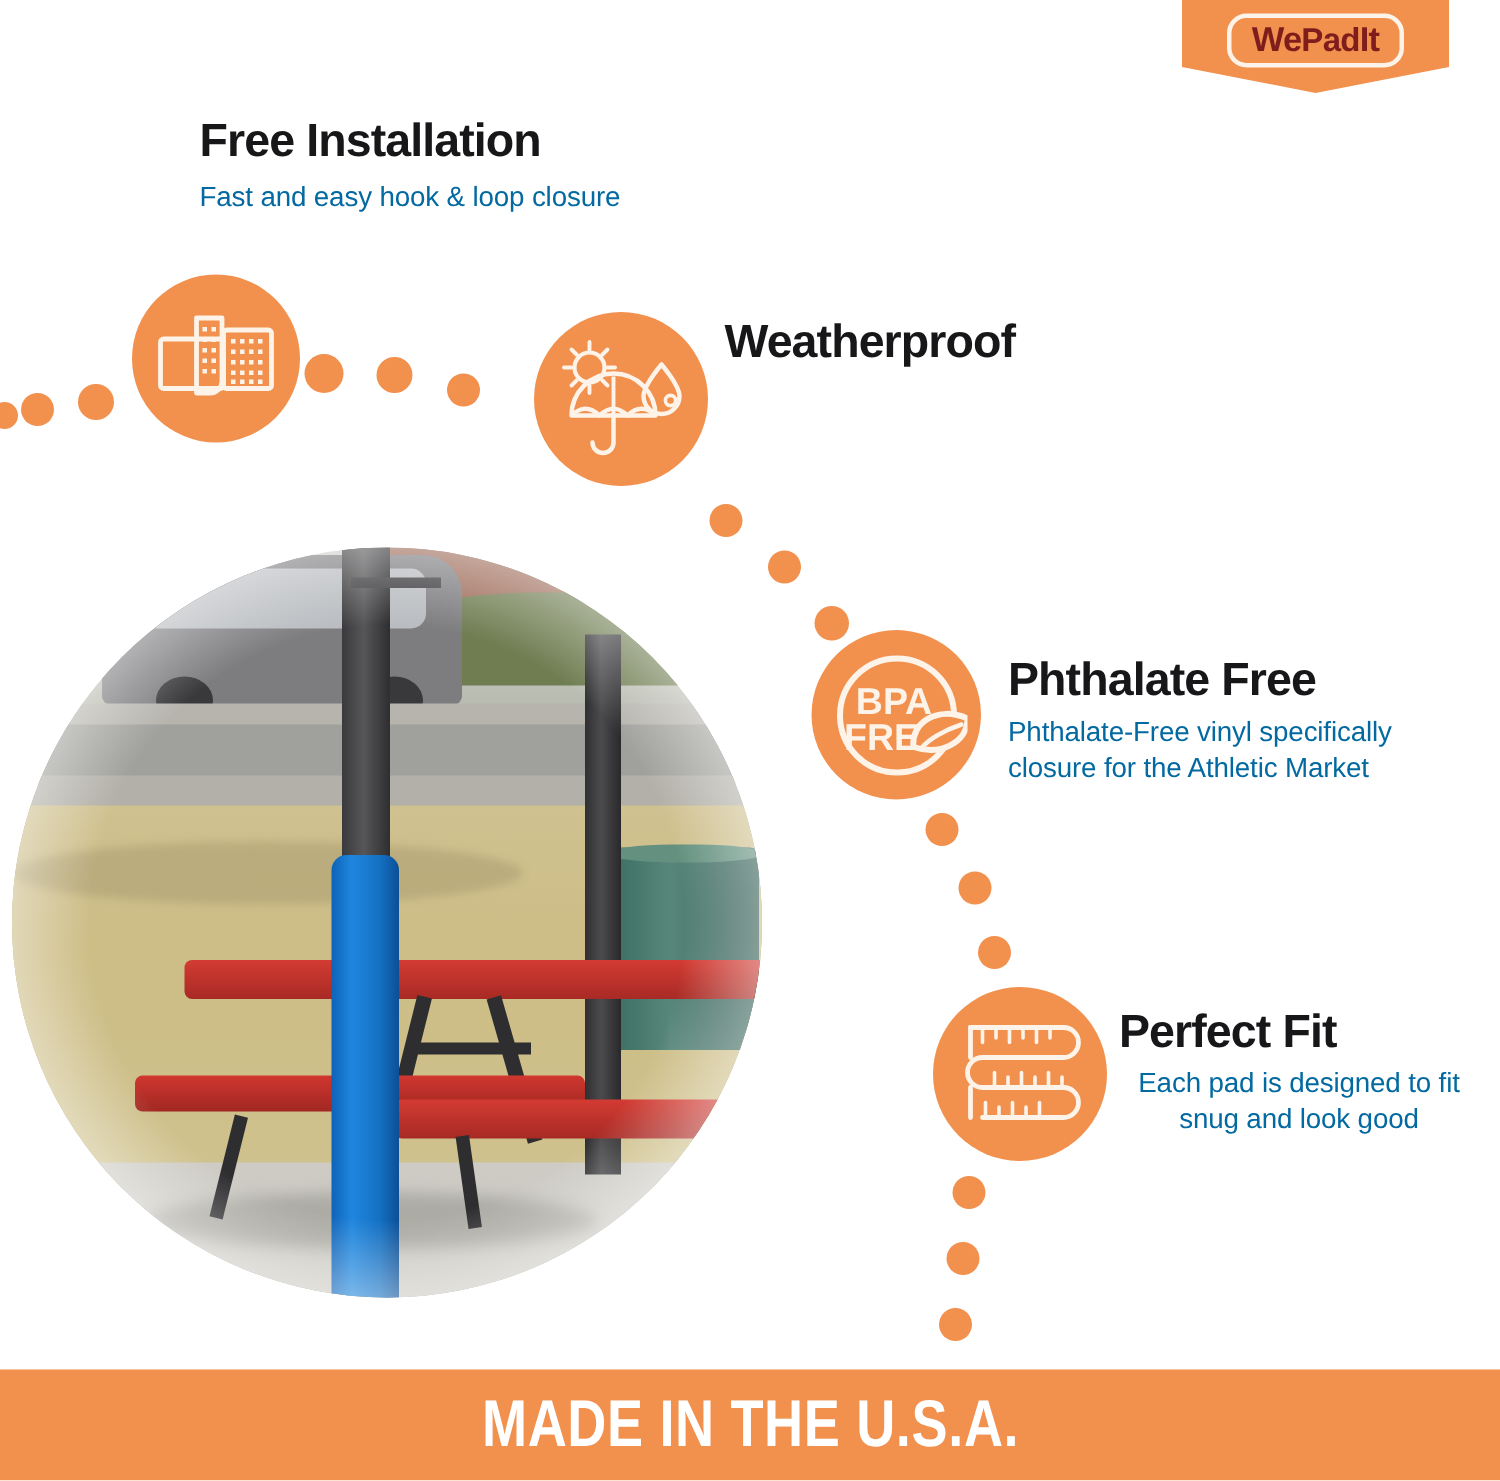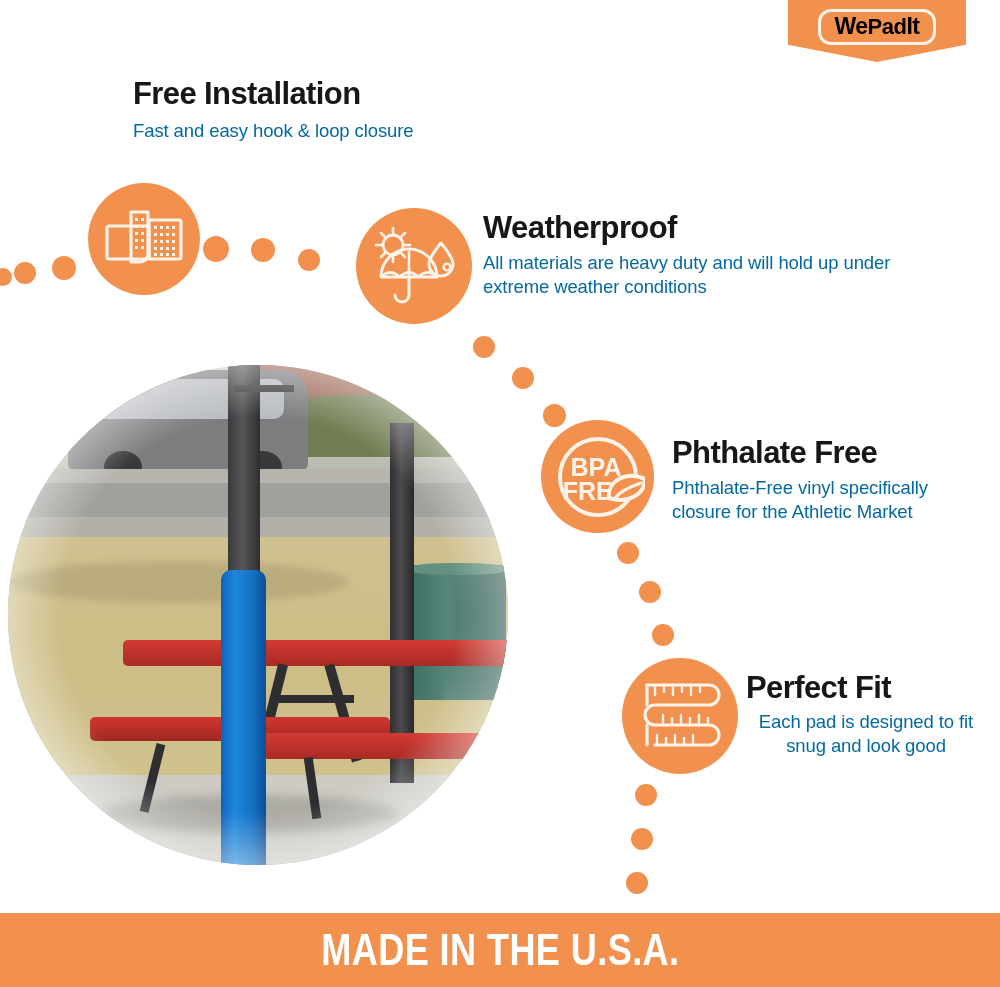--- a/index.html
+++ b/index.html
@@ -21,21 +21,21 @@
     display:flex; align-items:flex-start; justify-content:center;
   }
   .logo-box{
     margin-top:9px;
     border:3px solid #FDF3E8;
     border-radius:13px;
     padding:3px 13px 4px 13px;
     display:flex; align-items:baseline;
     line-height:1;
   }
-  .logo-txt{ color:#000000; letter-spacing:-0.5px; }
+  .logo-txt{ color:#7f1d1d; letter-spacing:-0.5px; }
   .lw{ font-size:23px; font-weight:bold; }
   .lp{ font-size:22px; font-weight:bold; }
   .li{ font-size:23px; font-weight:bold; }
 
   
   .feat-title{
     font-size:31px; font-weight:bold; color:#17171a;
     letter-spacing:-0.6px; line-height:1.05;
   }
   .feat-desc{
@@ -285,21 +285,20 @@
 
       <path d="M38 52 v18 a7 7 0 0 1 -14 0" fill="none" stroke="#FDF3E8" stroke-width="3" stroke-linecap="round"></path>
 
       <path d="M70 18 c0 0 -12 14 -12 21 a12 12 0 0 0 24 0 c0 -7 -12 -21 -12 -21 z" fill="none" stroke="#FDF3E8" stroke-width="3" stroke-linejoin="round"></path>
       <circle cx="76" cy="42" r="3.4" fill="none" stroke="#FDF3E8" stroke-width="2.4"></circle>
     </svg>
   </div>
 
   <div class="block-weather">
     <div class="feat-title">Weatherproof</div>
-    <div class="feat-desc">All materials are heavy duty and will hold up under extreme weather conditions</div>
   </div>
 
   <div class="dot" style="left:473px; top:336px; width:22px; height:22px;"></div>
   <div class="dot" style="left:512px; top:367px; width:22px; height:22px;"></div>
   <div class="dot" style="left:543px; top:404px; width:23px; height:23px;"></div>
 
   <div class="icon-circle c-bpa">
     <svg width="94" height="94" viewBox="0 0 94 94">
       <circle cx="47" cy="47" r="38" fill="none" stroke="#FDF3E8" stroke-width="4"></circle>
       <text x="45" y="46" text-anchor="middle" font-family="Liberation Sans, sans-serif" font-size="25" font-weight="bold" fill="#FDF3E8">BPA</text>

